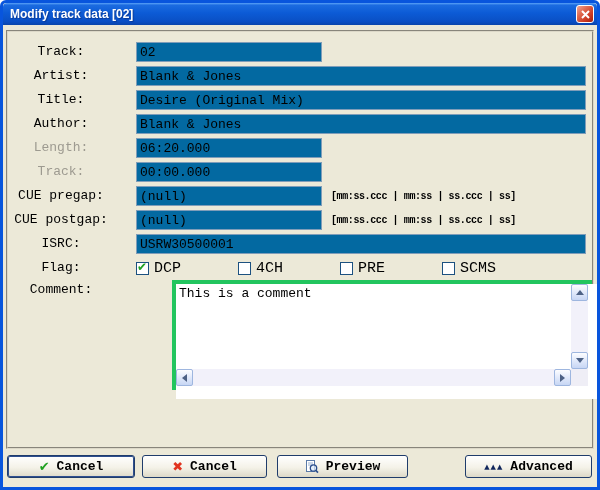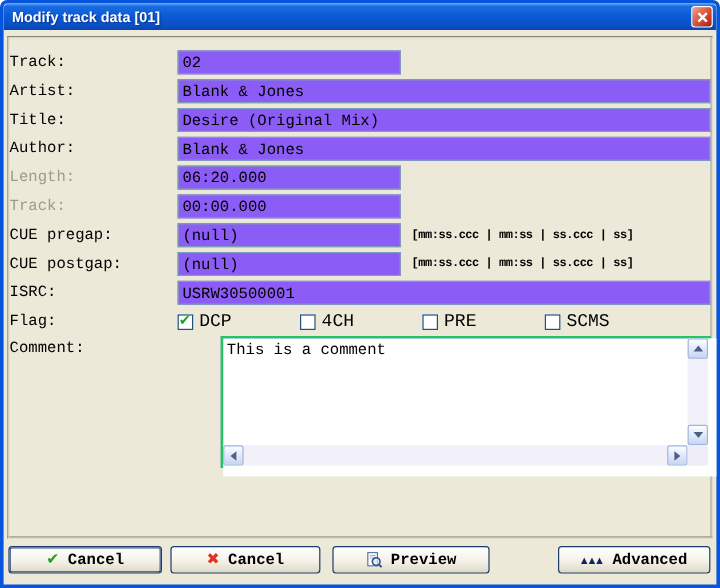--- a/index.html
+++ b/index.html
@@ -37,26 +37,26 @@
   
   .panel {
     position: absolute; left: 3px; top: 27px; width: 588px; height: 419px;
     border: 2px groove #DCD8C8;
     padding-top: 8px;
     background: #ECE9D8;
   }
   .row { display: flex; align-items: center; height: 24px; }
   .row.top { align-items: flex-start; height: auto; gap: 36px; }
   .lbl {
-    width: 140px; text-align: left; padding-right: 22px;
+    width: 128px; text-align: center; padding-right: 22px;
     font-size: 13px; color: #000; flex: none; line-height: 20px;
   }
   .lbl.disabled { color: #9D9A90; }
   .field {
-    height: 20px; border: 1px solid #7F9DB9; background: #8b5cf6;
+    height: 20px; border: 1px solid #7F9DB9; background: #0369a1;
     font-family: "Liberation Mono", "DejaVu Sans Mono", monospace;
     font-size: 13px; padding: 0 3px; color: #000;
   }
   .field.short { width: 186px; }
   .field.wide  { width: 450px; }
   .hint {
     font-weight: bold; font-size: 10px; margin-left: 9px;
     letter-spacing: -0.4px; white-space: nowrap;
   }
 
@@ -69,21 +69,21 @@
   .cbox.checked::after {
     content: "✔"; position: absolute; left: 0px; top: -3px;
     font-family: "DejaVu Sans", sans-serif;
     font-size: 12px; color: #21A121; font-weight: bold;
   }
   .cbl { font-size: 15px; }
 
   
   .commentbox {
     position: relative; width: 450px; height: 110px;
-    border: 2px solid #22c55e; background: #1d4ed8;
+    border: 4px solid #22c55e; background: #a16207;
   }
   .commentbox textarea {
     position: absolute; left: 0; top: 0; width: 431px; height: 115px;
     border: none; outline: none; resize: none; overflow: hidden;
     font-family: "Liberation Mono", "DejaVu Sans Mono", monospace;
     font-size: 13px; padding: 2px 3px; background: #fff; color: #000;
   }
   .vscroll {
     position: absolute; top: 0; right: 0; width: 17px; bottom: 17px;
     background: #F2F1FA;
@@ -126,21 +126,21 @@
   .icon-check { color: #1FA120; font-family: "DejaVu Sans", sans-serif; font-size: 13px; }
   .icon-x     { color: #E1331F; font-family: "DejaVu Sans", sans-serif; font-size: 13px; }
   .icon-tris  { color: #10265C; font-family: "DejaVu Sans", sans-serif; font-size: 7px; letter-spacing: 1px; }
 </style>
 </head>
 <body>
 
 <div class="window">
 
   <div class="titlebar">
-    <span class="title">Modify track data [01]</span>
+    <span class="title">Modify track data [02]</span>
     <div class="close-btn">
       <svg width="9" height="9">
         <path d="M1 1 L8 8 M8 1 L1 8" stroke="#ffffff" stroke-width="2"></path>
       </svg>
     </div>
   </div>
 
   <div class="panel">
 
     <div class="row">

